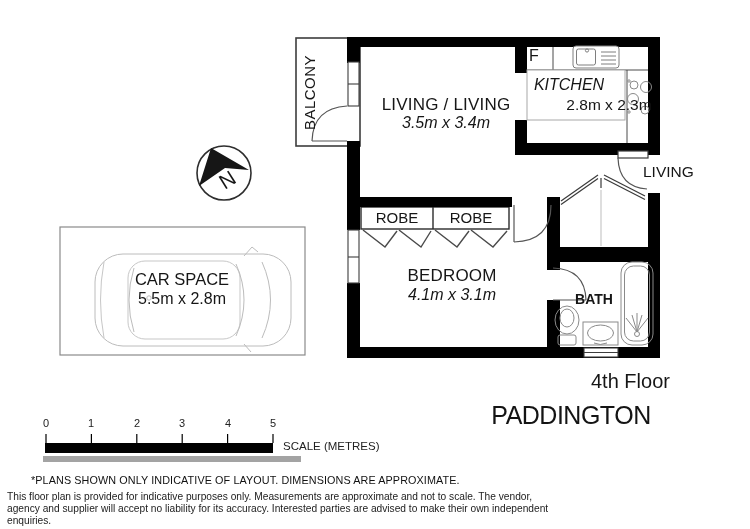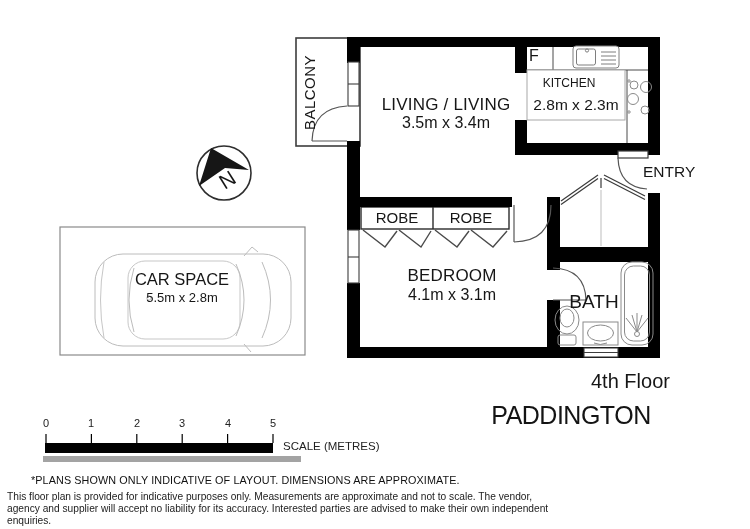--- a/index.html
+++ b/index.html
@@ -2,36 +2,36 @@
 <html><head>
 <meta charset="utf-8">
 <style>
   html,body{margin:0;padding:0;background:#ffffff;}
   #canvas{position:relative;width:750px;height:529px;background:#ffffff;overflow:hidden;
           font-family:"Liberation Sans",sans-serif;color:#111;}
   .abs{position:absolute;}
   .lbl{position:absolute;color:#161616;white-space:nowrap;}
   .ctr{text-align:center;}
   .room-name{font-size:17px;letter-spacing:.2px;}
-  .room-dims{font-size:16px;}
+  .room-dims{font-size:16px;font-style:italic;}
   #balcony-label{left:259px;top:84px;width:100px;text-align:center;font-size:15px;
                  letter-spacing:.5px;transform:rotate(-90deg);}
   #living-name{left:346px;top:95px;width:200px;}
   #living-dims{left:346px;top:114px;width:200px;}
-  #kitchen-name{left:527px;top:76px;width:84px;font-size:12px;}
-  #kitchen-dims{left:527px;top:96px;width:98px;font-size:15.5px;}
+  #kitchen-name{left:527px;top:76px;width:84px;font-size:16px;font-style:italic;}
+  #kitchen-dims{left:527px;top:96px;width:98px;font-size:15.5px;padding-left:33px;}
   #fridge-label{left:529px;top:47px;font-size:16px;}
   #entry-label{left:643px;top:163px;font-size:15.5px;}
   #robe-left-label{left:361px;top:209px;width:72px;font-size:15px;}
   #robe-right-label{left:433px;top:209px;width:76px;font-size:15px;}
   #bedroom-name{left:352px;top:266px;width:200px;}
   #bedroom-dims{left:352px;top:286px;width:200px;text-align:center;}
-  #bath-label{left:563px;top:291px;width:62px;font-size:19px;}
+  #bath-label{left:563px;top:291px;width:62px;font-size:14px;font-weight:bold;}
   #carspace-name{left:82px;top:270px;width:200px;font-size:16.5px;}
-  #carspace-dims{left:82px;top:290px;width:200px;font-size:13px;}
+  #carspace-dims{left:82px;top:290px;width:200px;font-size:16px;}
   #north-n{left:220px;top:168px;font-size:21px;transform:rotate(-32deg);}
   #floor-label{left:591px;top:370px;font-size:20px;}
   #title-suburb{position:absolute;left:420px;top:401px;width:302px;text-align:center;
                 font-size:25px;letter-spacing:-.5px;color:#141414;font-weight:500;}
   #title-address{position:absolute;left:420px;top:437px;width:302px;text-align:center;
                  font-size:28px;color:#9c9c9c;font-weight:400;}
   .scale-num{position:absolute;top:417px;width:20px;text-align:center;font-size:11px;color:#222;}
   #scale-label{left:283px;top:440px;font-size:11.5px;color:#222;text-align:center;}
   #disclaimer-1{left:31px;top:474px;font-size:10.8px;font-weight:500;letter-spacing:.1px;color:#111;}
   #disclaimer-2{left:7px;top:491px;width:548px;font-size:10.2px;line-height:12px;
@@ -189,21 +189,21 @@
 
   <div class="lbl" id="balcony-label">BALCONY</div>
 
   <div class="lbl ctr room-name" id="living-name">LIVING / LIVING</div>
   <div class="lbl ctr room-dims" id="living-dims">3.5m x 3.4m</div>
 
   <div class="lbl ctr" id="kitchen-name">KITCHEN</div>
   <div class="lbl ctr" id="kitchen-dims">2.8m x 2.3m</div>
   <div class="lbl" id="fridge-label">F</div>
 
-  <div class="lbl" id="entry-label">ENTRY</div>
+  <div class="lbl" id="entry-label">LIVING</div>
 
   <div class="lbl ctr" id="robe-left-label">ROBE</div>
   <div class="lbl ctr" id="robe-right-label">ROBE</div>
 
   <div class="lbl ctr room-name" id="bedroom-name">BEDROOM</div>
   <div class="lbl ctr room-dims" id="bedroom-dims">4.1m x 3.1m</div>
 
   <div class="lbl ctr" id="bath-label">BATH</div>
 
   <div class="lbl ctr" id="carspace-name">CAR SPACE</div>

